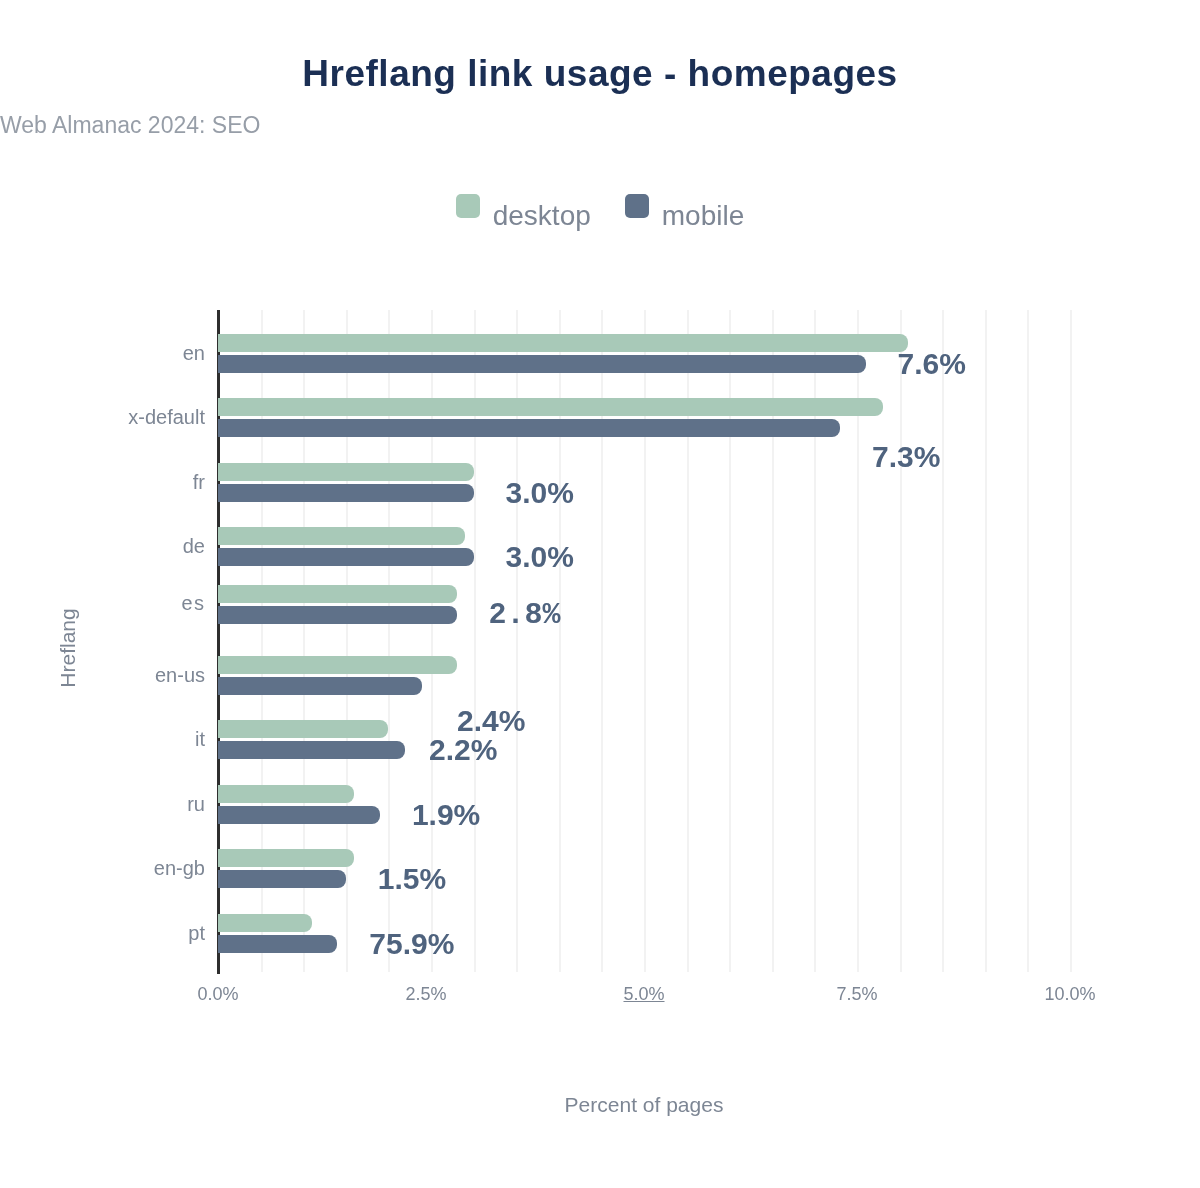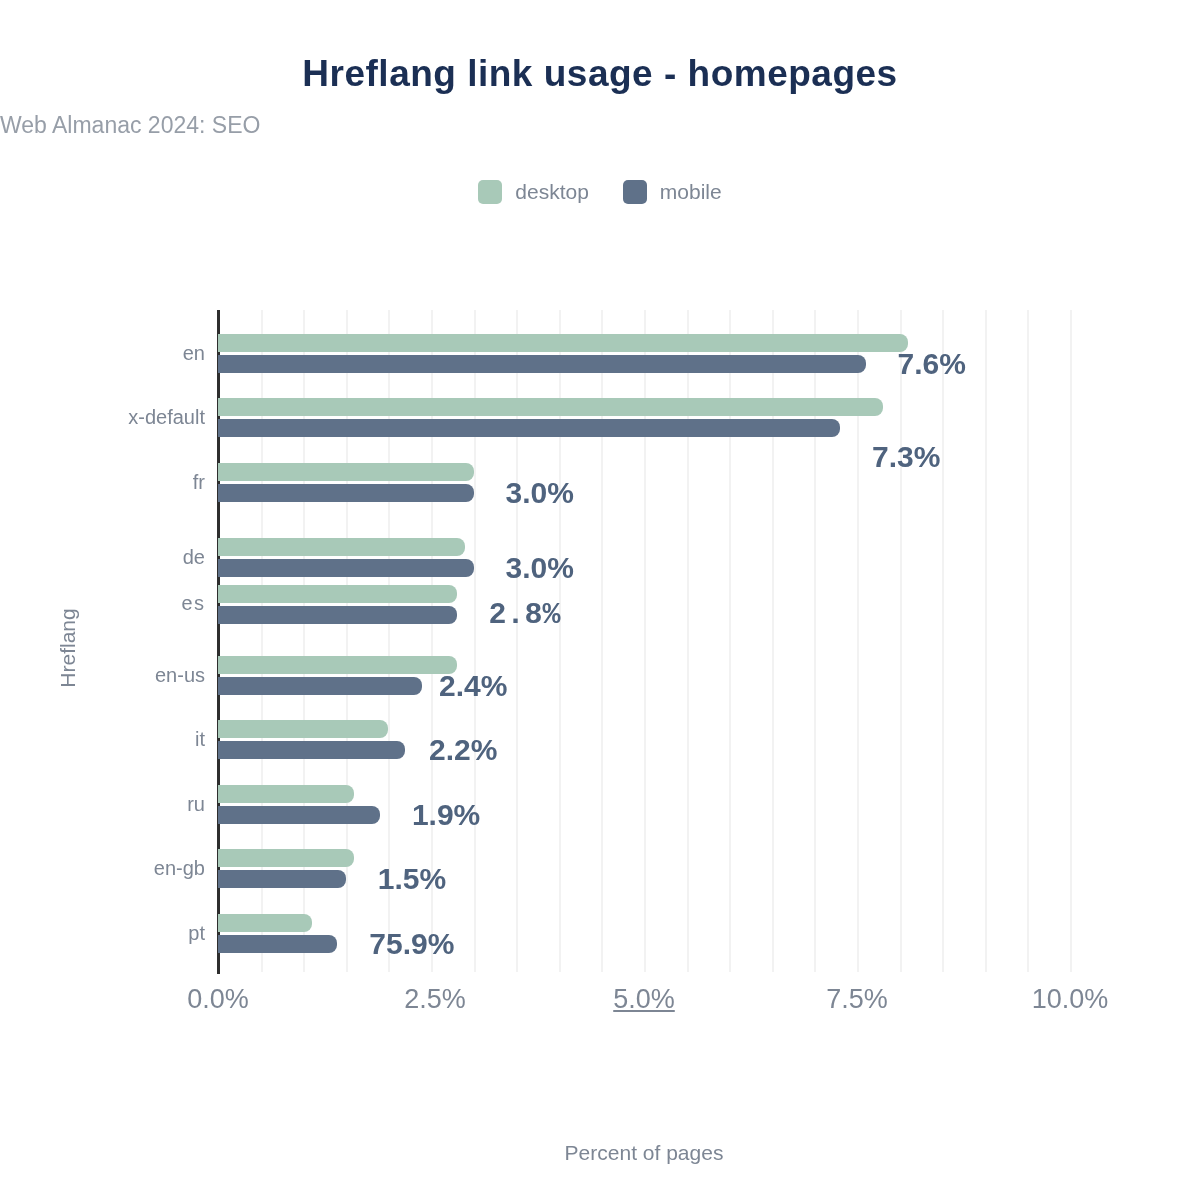--- a/index.html
+++ b/index.html
@@ -19,44 +19,44 @@
   }
   .subtitle{
     position:absolute;top:112px;left:0;width:100%;text-align:left;
     font-size:23px;color:var(--subtitle);
   }
   .legend{
     position:absolute;top:180px;left:0;width:100%;
     display:flex;justify-content:center;align-items:center;gap:34px;
   }
   .legend-item{display:flex;align-items:center;gap:13px;cursor:pointer;}
-  .legend-label{font-size:21px;color:var(--axis-text);}
+  .legend-label{font-size:28px;color:var(--axis-text);margin-top:20px;}
   .swatch{width:24px;height:24px;border-radius:5px;}
   .plot{position:absolute;left:218px;top:310px;width:852px;height:662px;}
   .gridline{position:absolute;top:0;height:662px;width:2px;background:var(--gridline);}
   .axis-line{position:absolute;left:-1px;top:0;width:3px;height:664px;background:var(--axis-line);}
   .row{position:absolute;left:0;width:100%;height:64px;}
   .cat{
     position:absolute;right:calc(100% + 13px);top:32px;transform:translateY(-50%);
     font-size:20px;color:var(--axis-text);white-space:nowrap;
   }
   .bar{position:absolute;left:0;height:18px;border-radius:0 8px 8px 0;}
   .bar.desktop{top:13px;}
   .bar.mobile{top:34px;}
   .vlabel{
     position:absolute;top:43px;transform:translateY(-50%);
     font-size:30px;font-weight:700;color:var(--value-label);white-space:nowrap;
   }
   .xtick{
     position:absolute;top:674px;transform:translateX(-50%);
-    font-size:27px;color:var(--axis-text);white-space:nowrap;
+    font-size:18px;color:var(--axis-text);white-space:nowrap;
   }
   .xlabel{
     position:absolute;left:218px;width:852px;top:1093px;text-align:center;
-    font-size:21px;color:var(--axis-text);margin-top:48px;
+    font-size:21px;color:var(--axis-text);
   }
   .ylabel{
     position:absolute;left:68px;top:648px;
     transform:translate(-50%,-50%) rotate(-90deg);
     font-size:21px;color:var(--axis-text);white-space:nowrap;
   }
 </style>
 </head>
 <body>
 
@@ -112,37 +112,37 @@
         <div class="bar desktop" style="width: 664.56px; background: rgb(168, 201, 184);"></div>
         <div class="bar mobile" style="width: 621.96px; background: rgb(95, 113, 137);"></div>
         <span class="vlabel" style="left: 653.96px; margin-top: 29px;">7.3%</span>
       </div>
       <div class="row" style="top: 139.8px;">
         <span class="cat">fr</span>
         <div class="bar desktop" style="width: 255.6px; background: rgb(168, 201, 184);"></div>
         <div class="bar mobile" style="width: 255.6px; background: rgb(95, 113, 137);"></div>
         <span class="vlabel" style="left: 287.6px;">3.0%</span>
       </div>
-      <div class="row" style="top: 215px;">
+      <div class="row" style="top: 204px;">
         <span class="cat">de</span>
         <div class="bar desktop" style="width: 247.08px; background: rgb(168, 201, 184);"></div>
         <div class="bar mobile" style="width: 255.6px; background: rgb(95, 113, 137);"></div>
         <span class="vlabel" style="left: 287.6px;">3.0%</span>
       </div>
       <div class="row" style="top: 262px; font-family: Liberation Mono, monospace;">
         <span class="cat">es</span>
         <div class="bar desktop" style="width: 238.56px; background: rgb(168, 201, 184);"></div>
         <div class="bar mobile" style="width: 238.56px; background: rgb(95, 113, 137);"></div>
         <span class="vlabel" style="left: 270.56px;">2.8%</span>
       </div>
       <div class="row" style="top: 333px;">
         <span class="cat">en-us</span>
         <div class="bar desktop" style="width: 238.56px; background: rgb(168, 201, 184);"></div>
         <div class="bar mobile" style="width: 204.48px; background: rgb(95, 113, 137);"></div>
-        <span class="vlabel" style="left: 221px;">2.4%</span>
+        <span class="vlabel" style="left: 239px; margin-top: 35px;">2.4%</span>
       </div>
       <div class="row" style="top: 397.4px;">
         <span class="cat">it</span>
         <div class="bar desktop" style="width: 170.4px; background: rgb(168, 201, 184);"></div>
         <div class="bar mobile" style="width: 187.44px; background: rgb(95, 113, 137);"></div>
         <span class="vlabel" style="left: 211px;">2.2%</span>
       </div>
       <div class="row" style="top: 461.8px;">
         <span class="cat">ru</span>
         <div class="bar desktop" style="width: 136.32px; background: rgb(168, 201, 184);"></div>
@@ -157,20 +157,20 @@
       </div>
       <div class="row" style="top: 590.6px;">
         <span class="cat">pt</span>
         <div class="bar desktop" style="width: 93.72px; background: rgb(168, 201, 184);"></div>
         <div class="bar mobile" style="width: 119.28px; background: rgb(95, 113, 137);"></div>
         <span class="vlabel" style="left: 151.28px;">75.9%</span>
       </div>
     </div>
   <div id="ticks">
       <span class="xtick" style="left: 0px;">0.0%</span>
-      <span class="xtick" style="left: 217px;">2.5%</span>
+      <span class="xtick" style="left: 208px;">2.5%</span>
       <span class="xtick" style="left: 426px; text-decoration: underline;">5.0%</span>
       <span class="xtick" style="left: 639px;">7.5%</span>
       <span class="xtick" style="left: 852px;">10.0%</span>
     </div>
 </div>
 
 <div class="xlabel">Percent of pages</div>
 
 </body></html>

